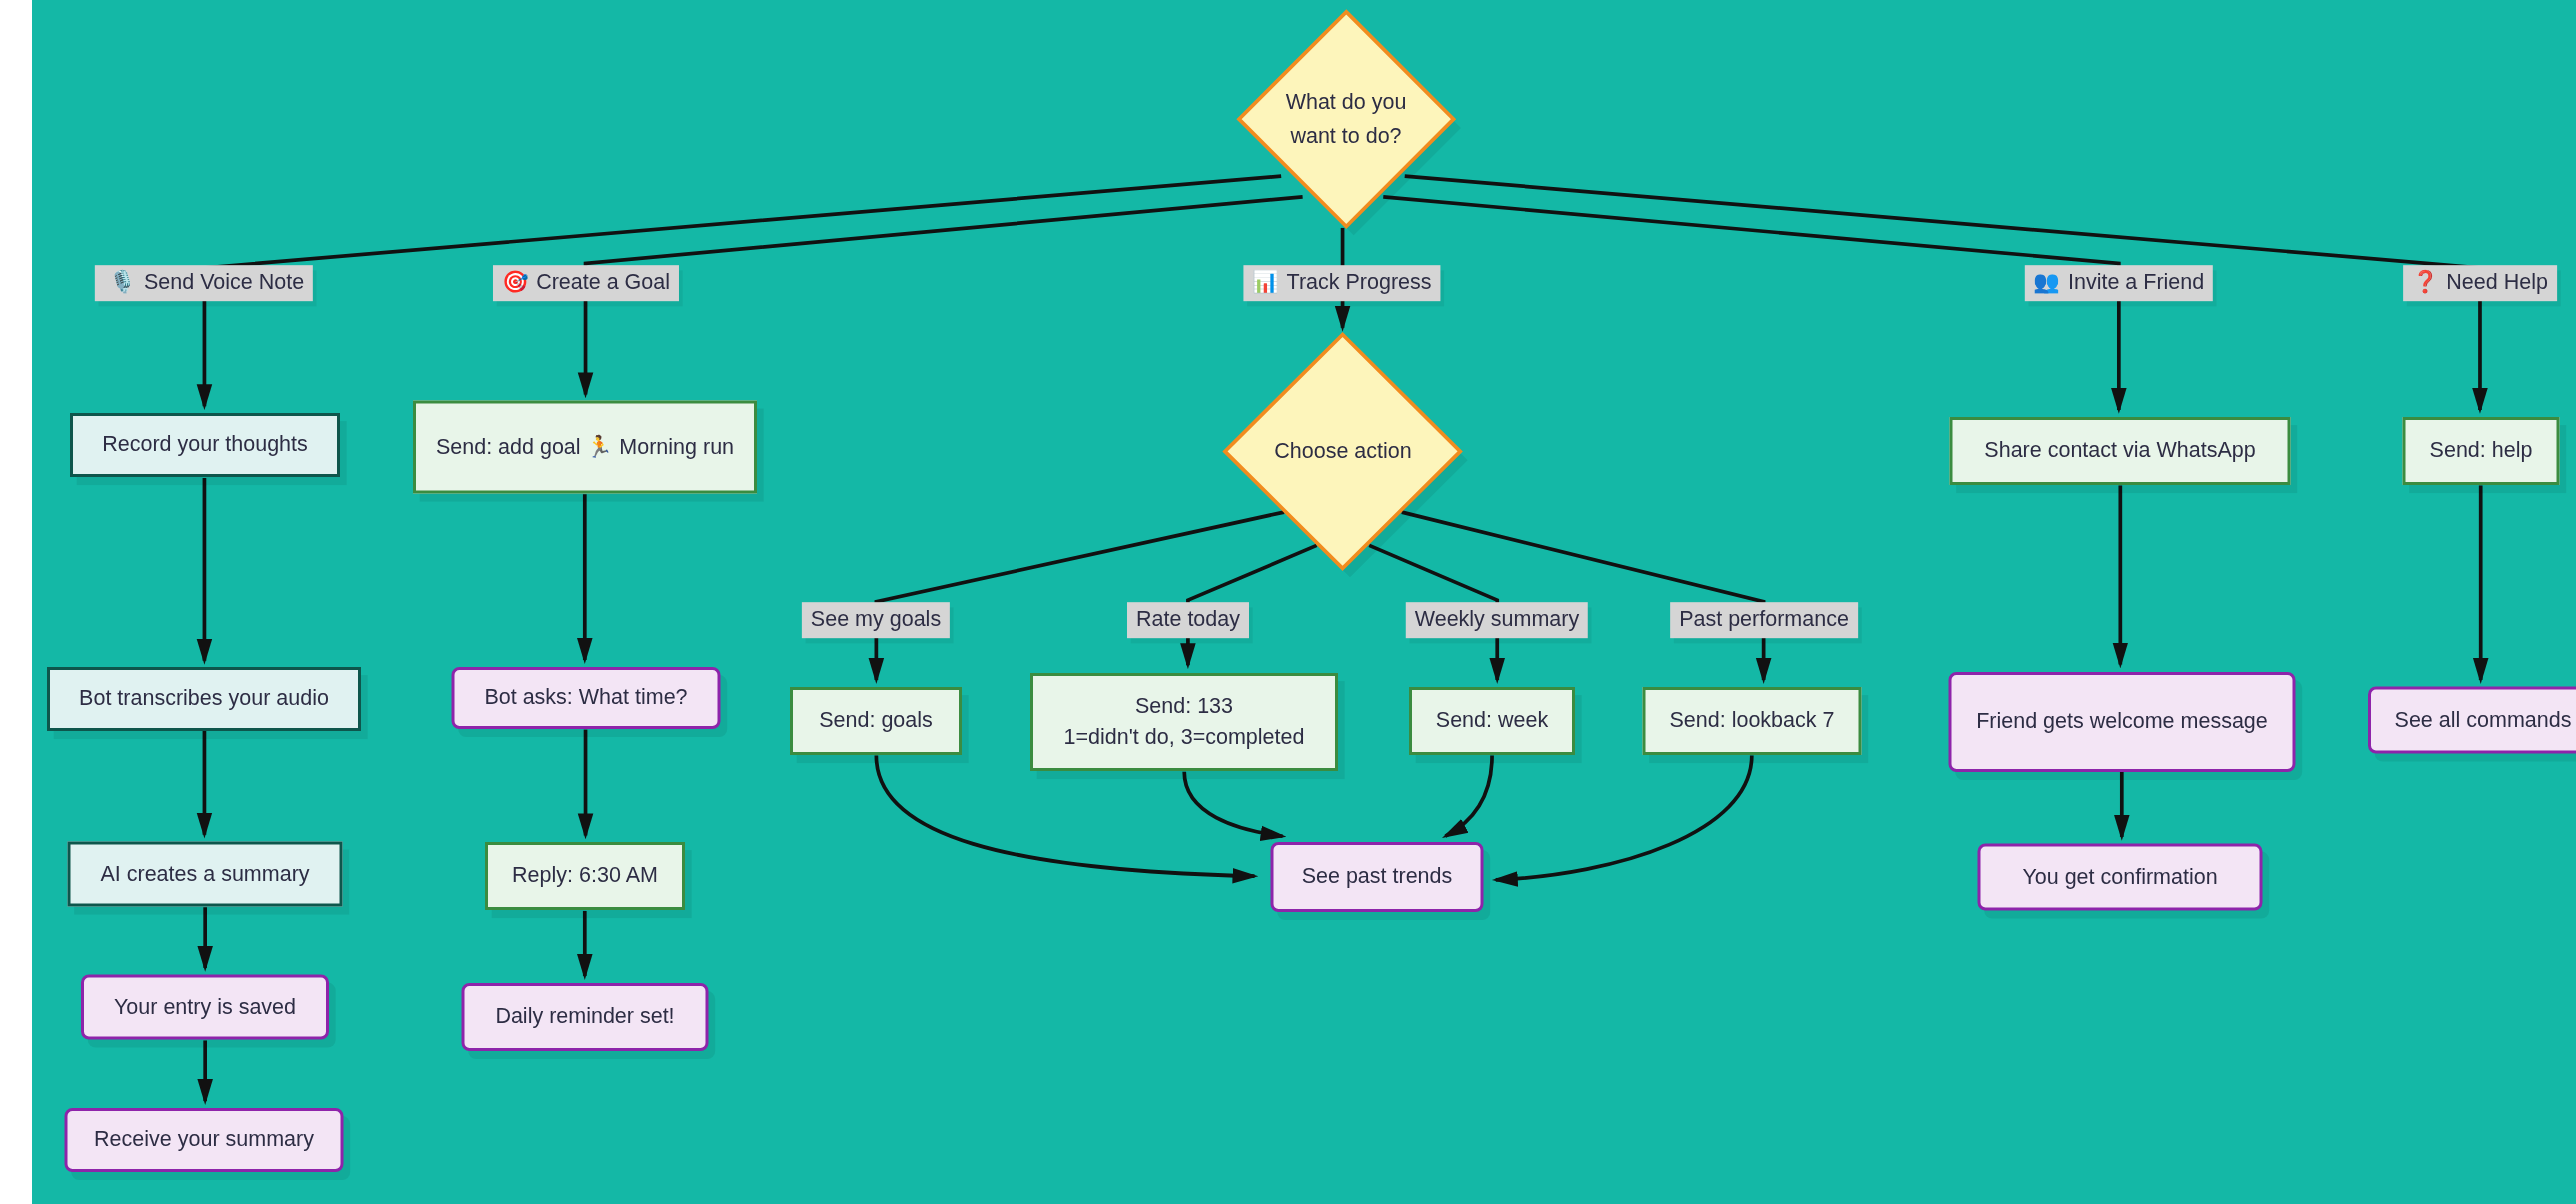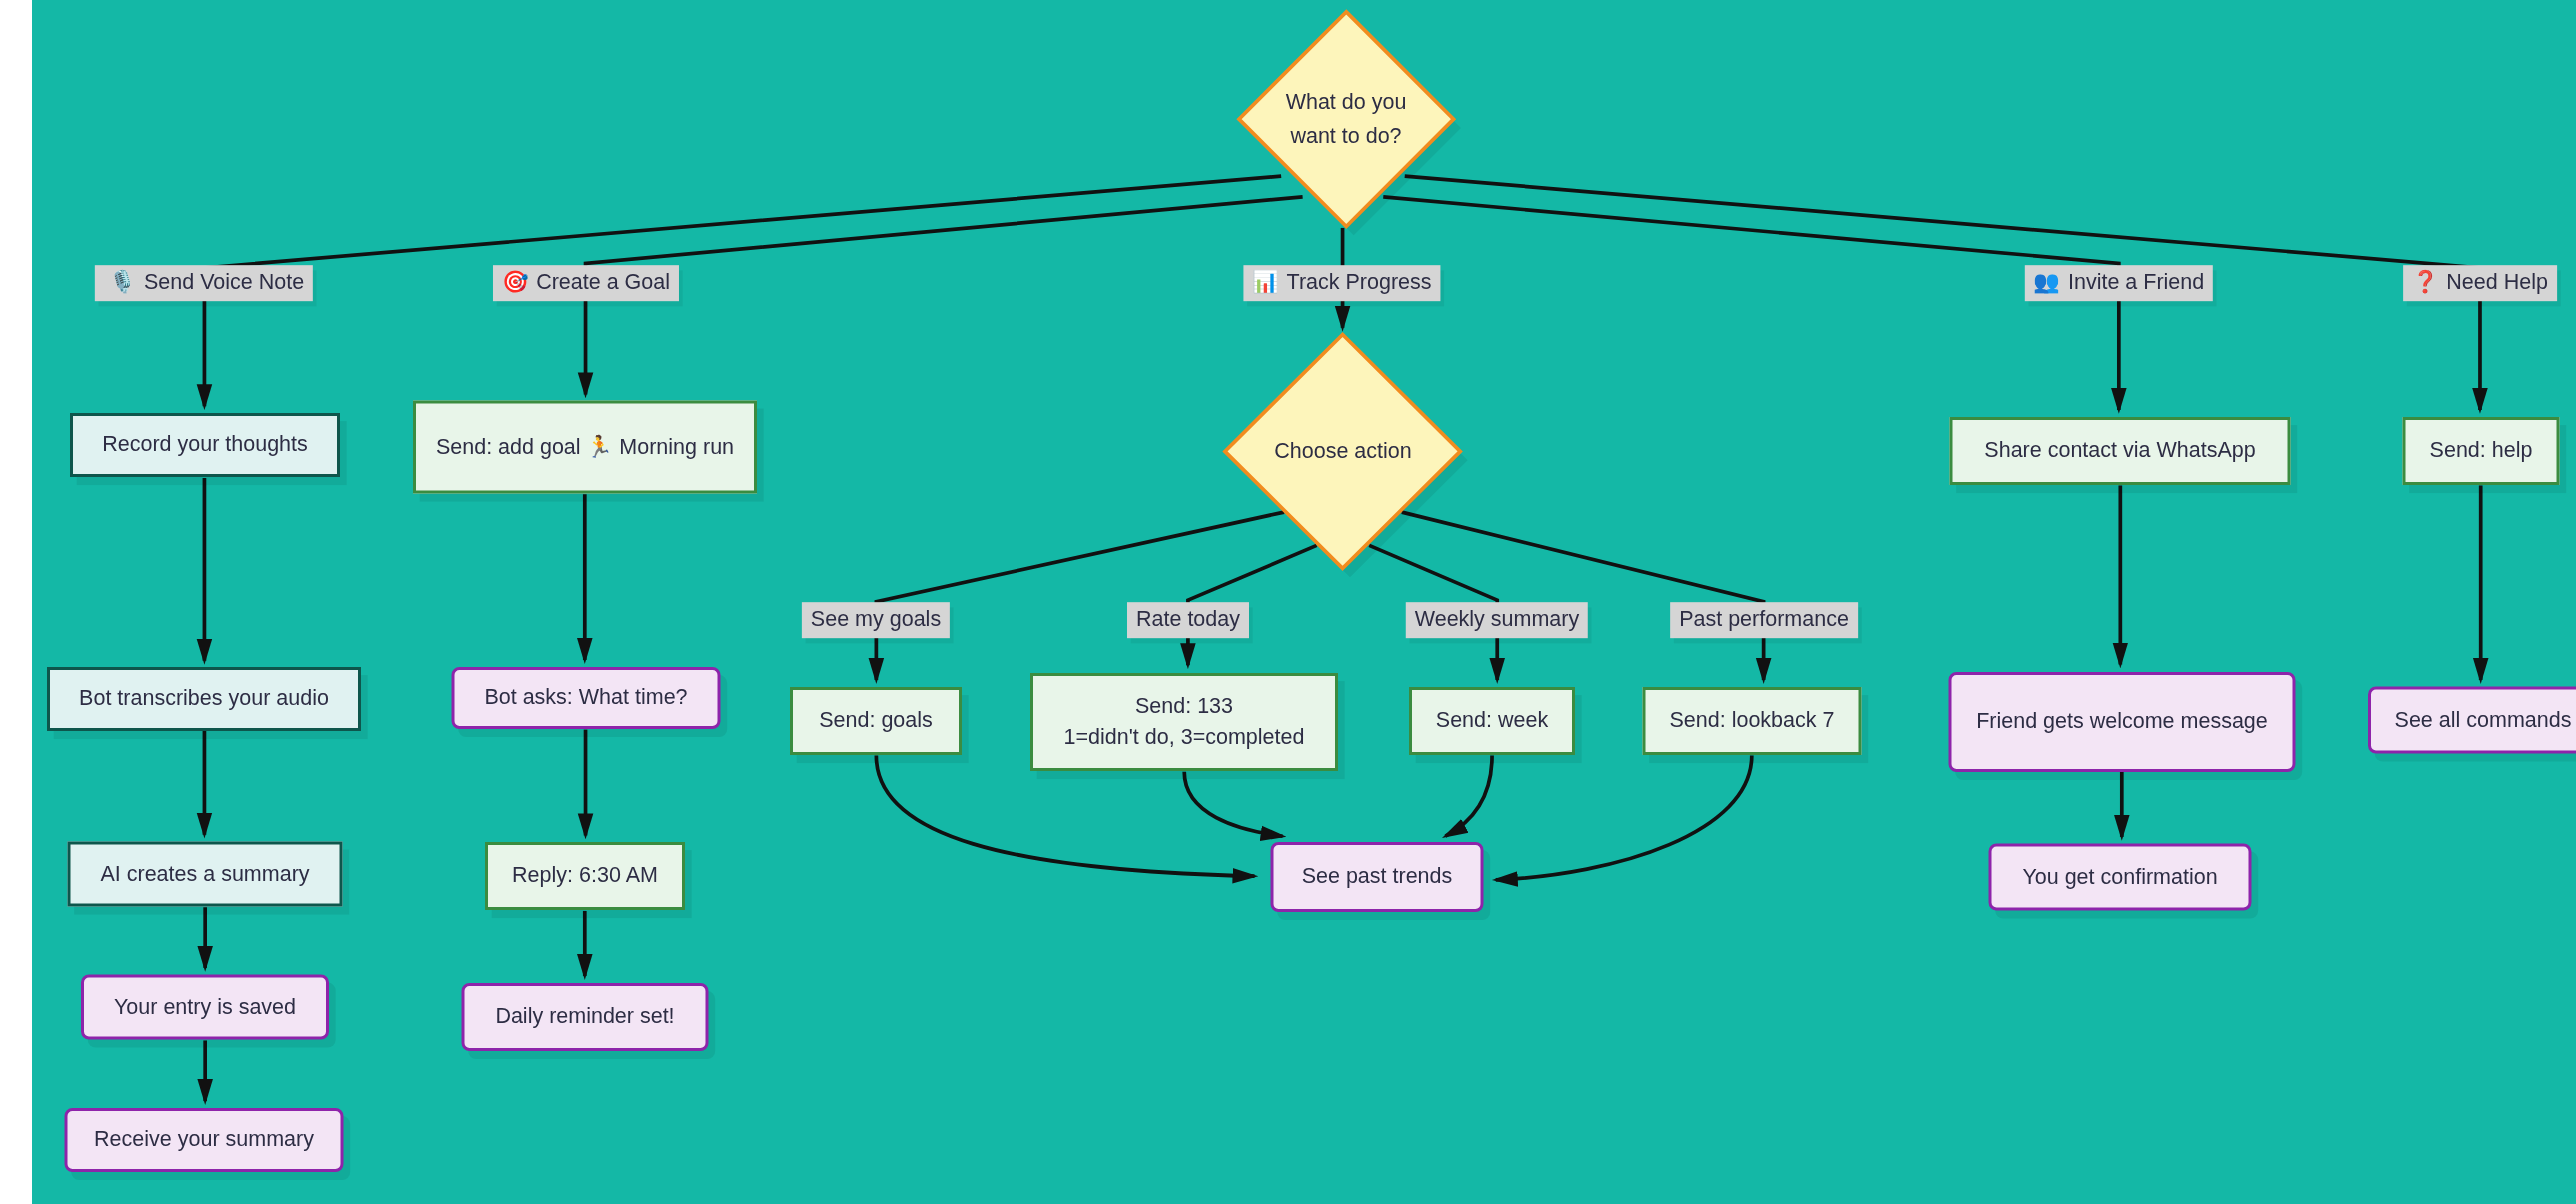--- a/index.html
+++ b/index.html
@@ -127,19 +127,19 @@
 
   <div class="node green" style="left:844px;top:721px;width:172px;height:68px;">Send: goals</div>
   <div class="node green" style="left:1152px;top:722px;width:308px;height:98px;">Send: 133
 1=didn't do, 3=completed</div>
   <div class="node green" style="left:1460px;top:721px;width:166px;height:68px;">Send: week</div>
   <div class="node green" style="left:1720px;top:721px;width:219px;height:68px;">Send: lookback 7</div>
   <div class="node purple" style="left:1345px;top:877px;width:213px;height:70px;">See past trends</div>
 
   <div class="node green" style="left:2088px;top:451px;width:341px;height:68px;">Share contact via WhatsApp</div>
   <div class="node purple" style="left:2090px;top:722px;width:347px;height:100px;">Friend gets welcome message</div>
-  <div class="node purple" style="left:2088px;top:877px;width:263px;height:67px;">You get confirmation</div>
+  <div class="node purple" style="left:2088px;top:877px;width:285px;height:67px;">You get confirmation</div>
 
   <div class="node green" style="left:2449px;top:451px;width:157px;height:68px;">Send: help</div>
   <div class="node purple" style="left:2451px;top:720px;width:230px;height:67px;">See all commands</div>
 
 </div>
 
 
 </body></html>

